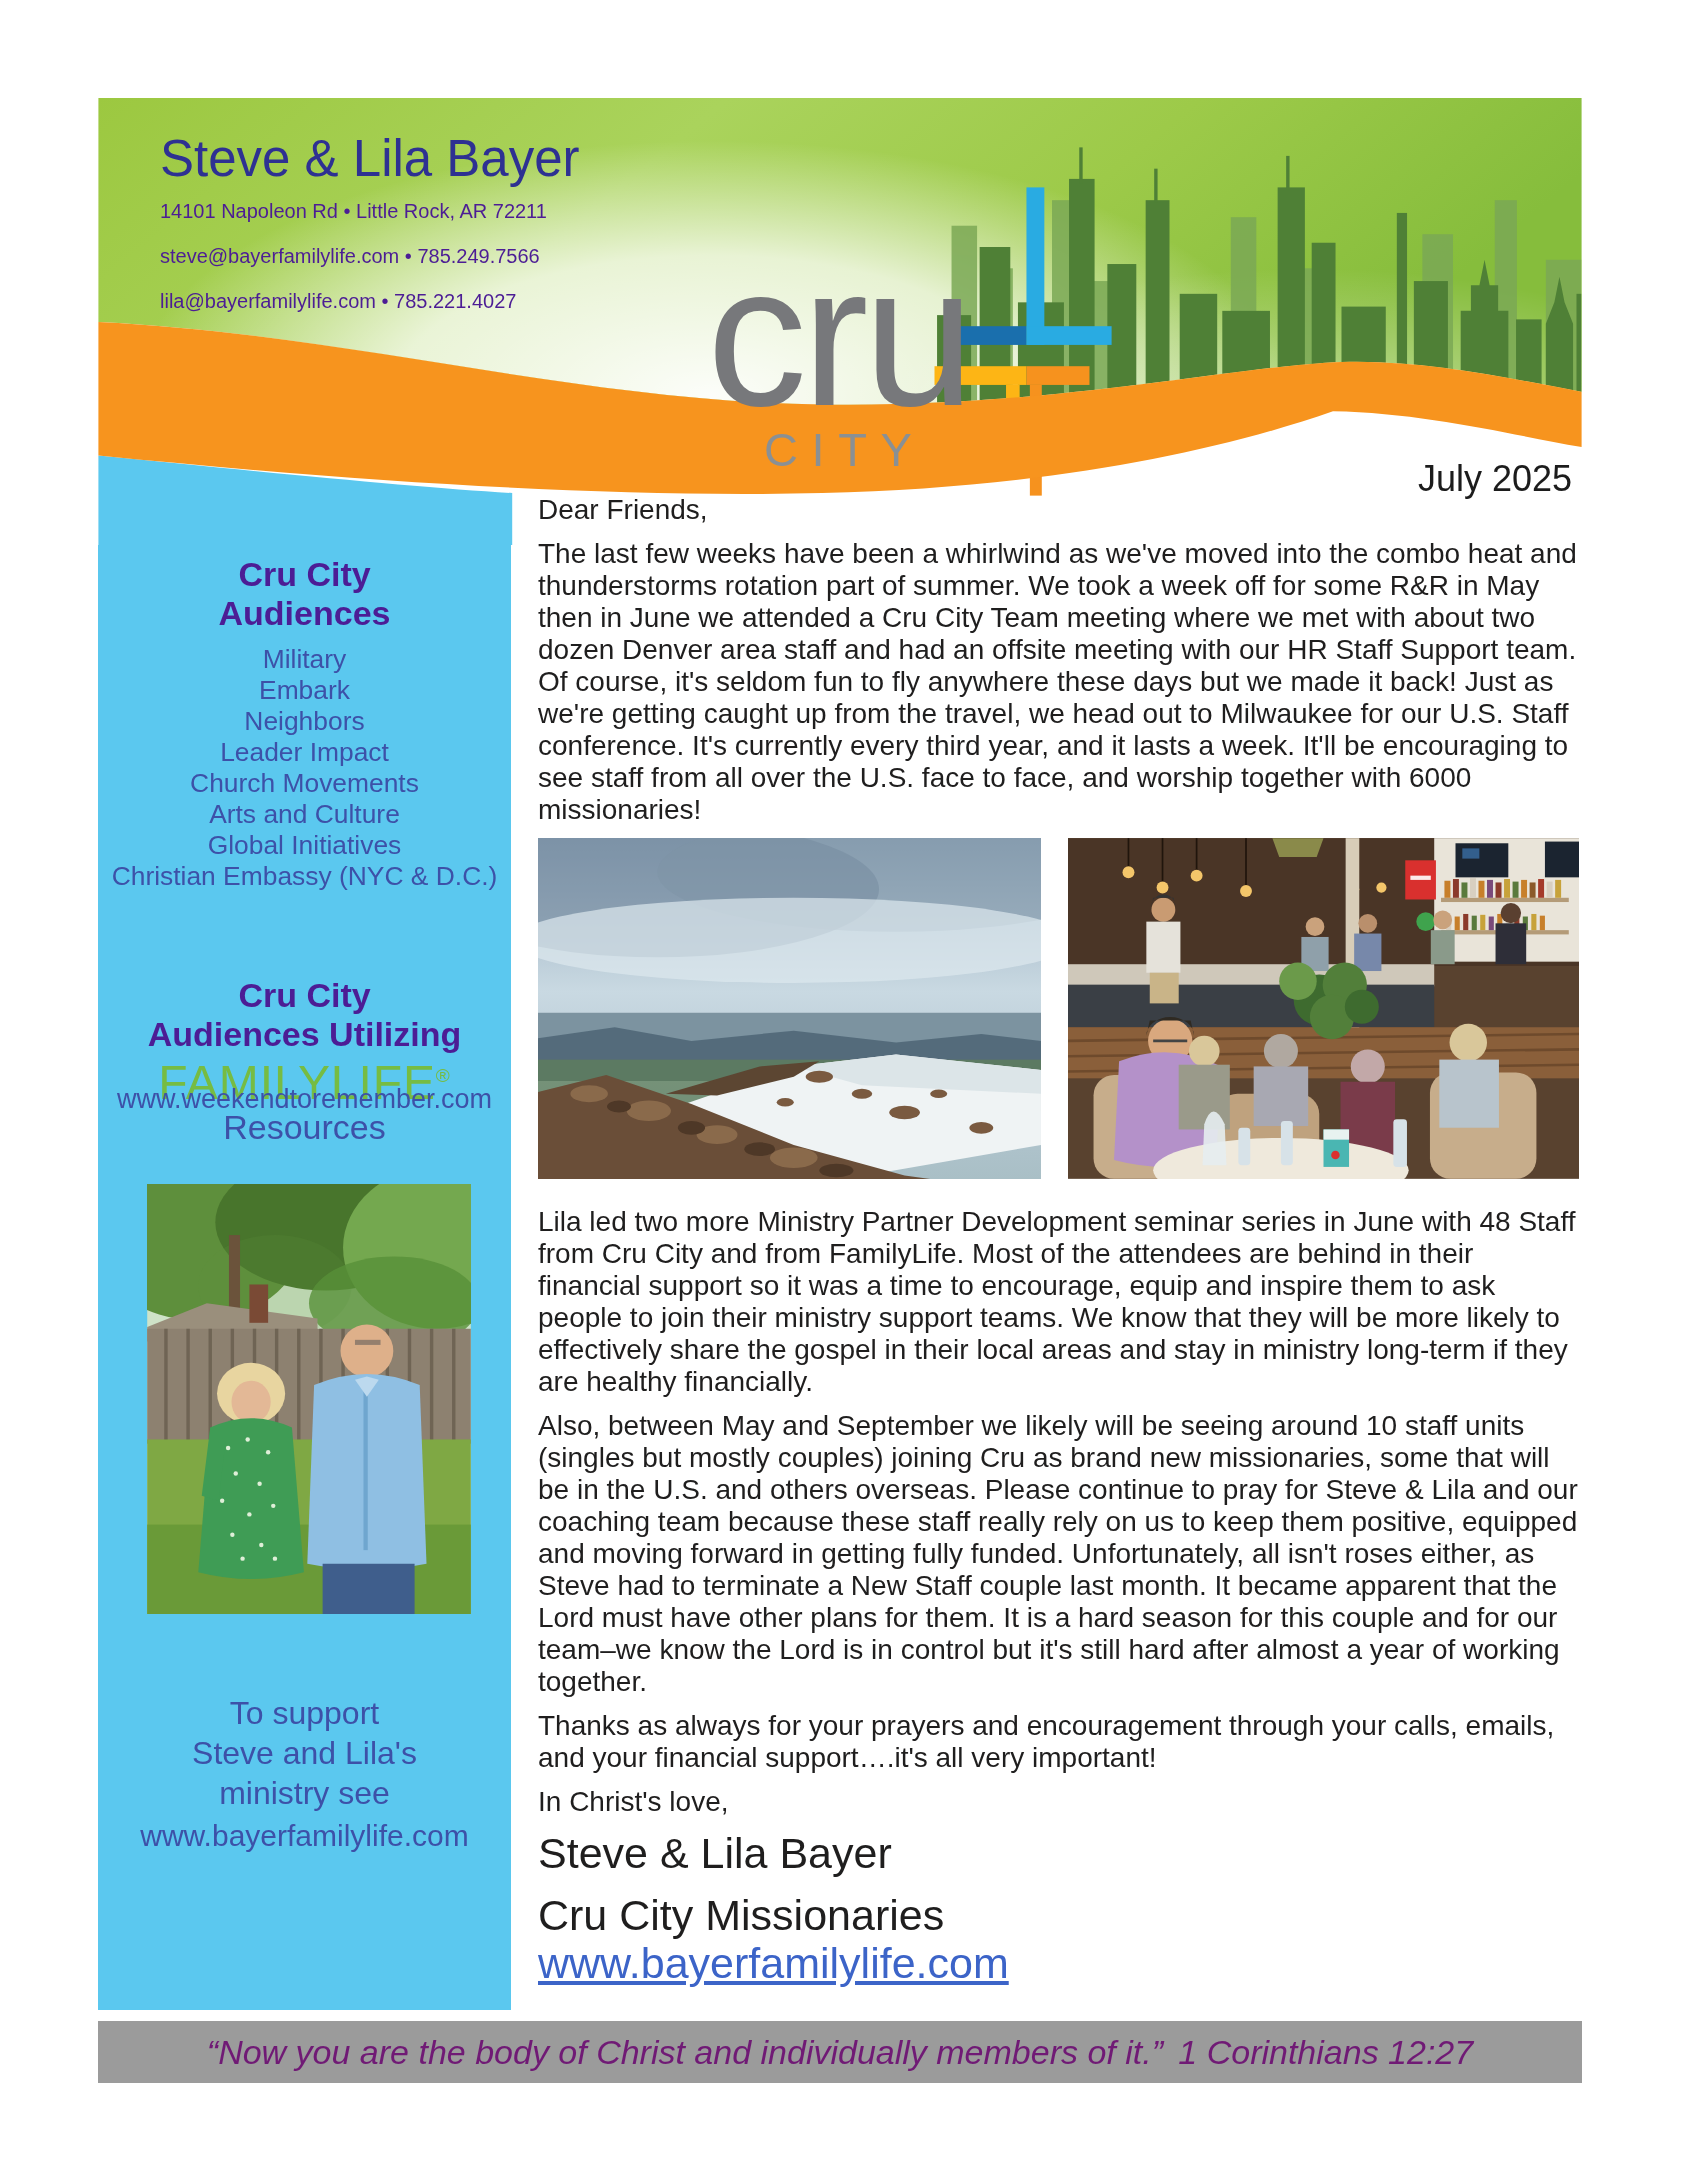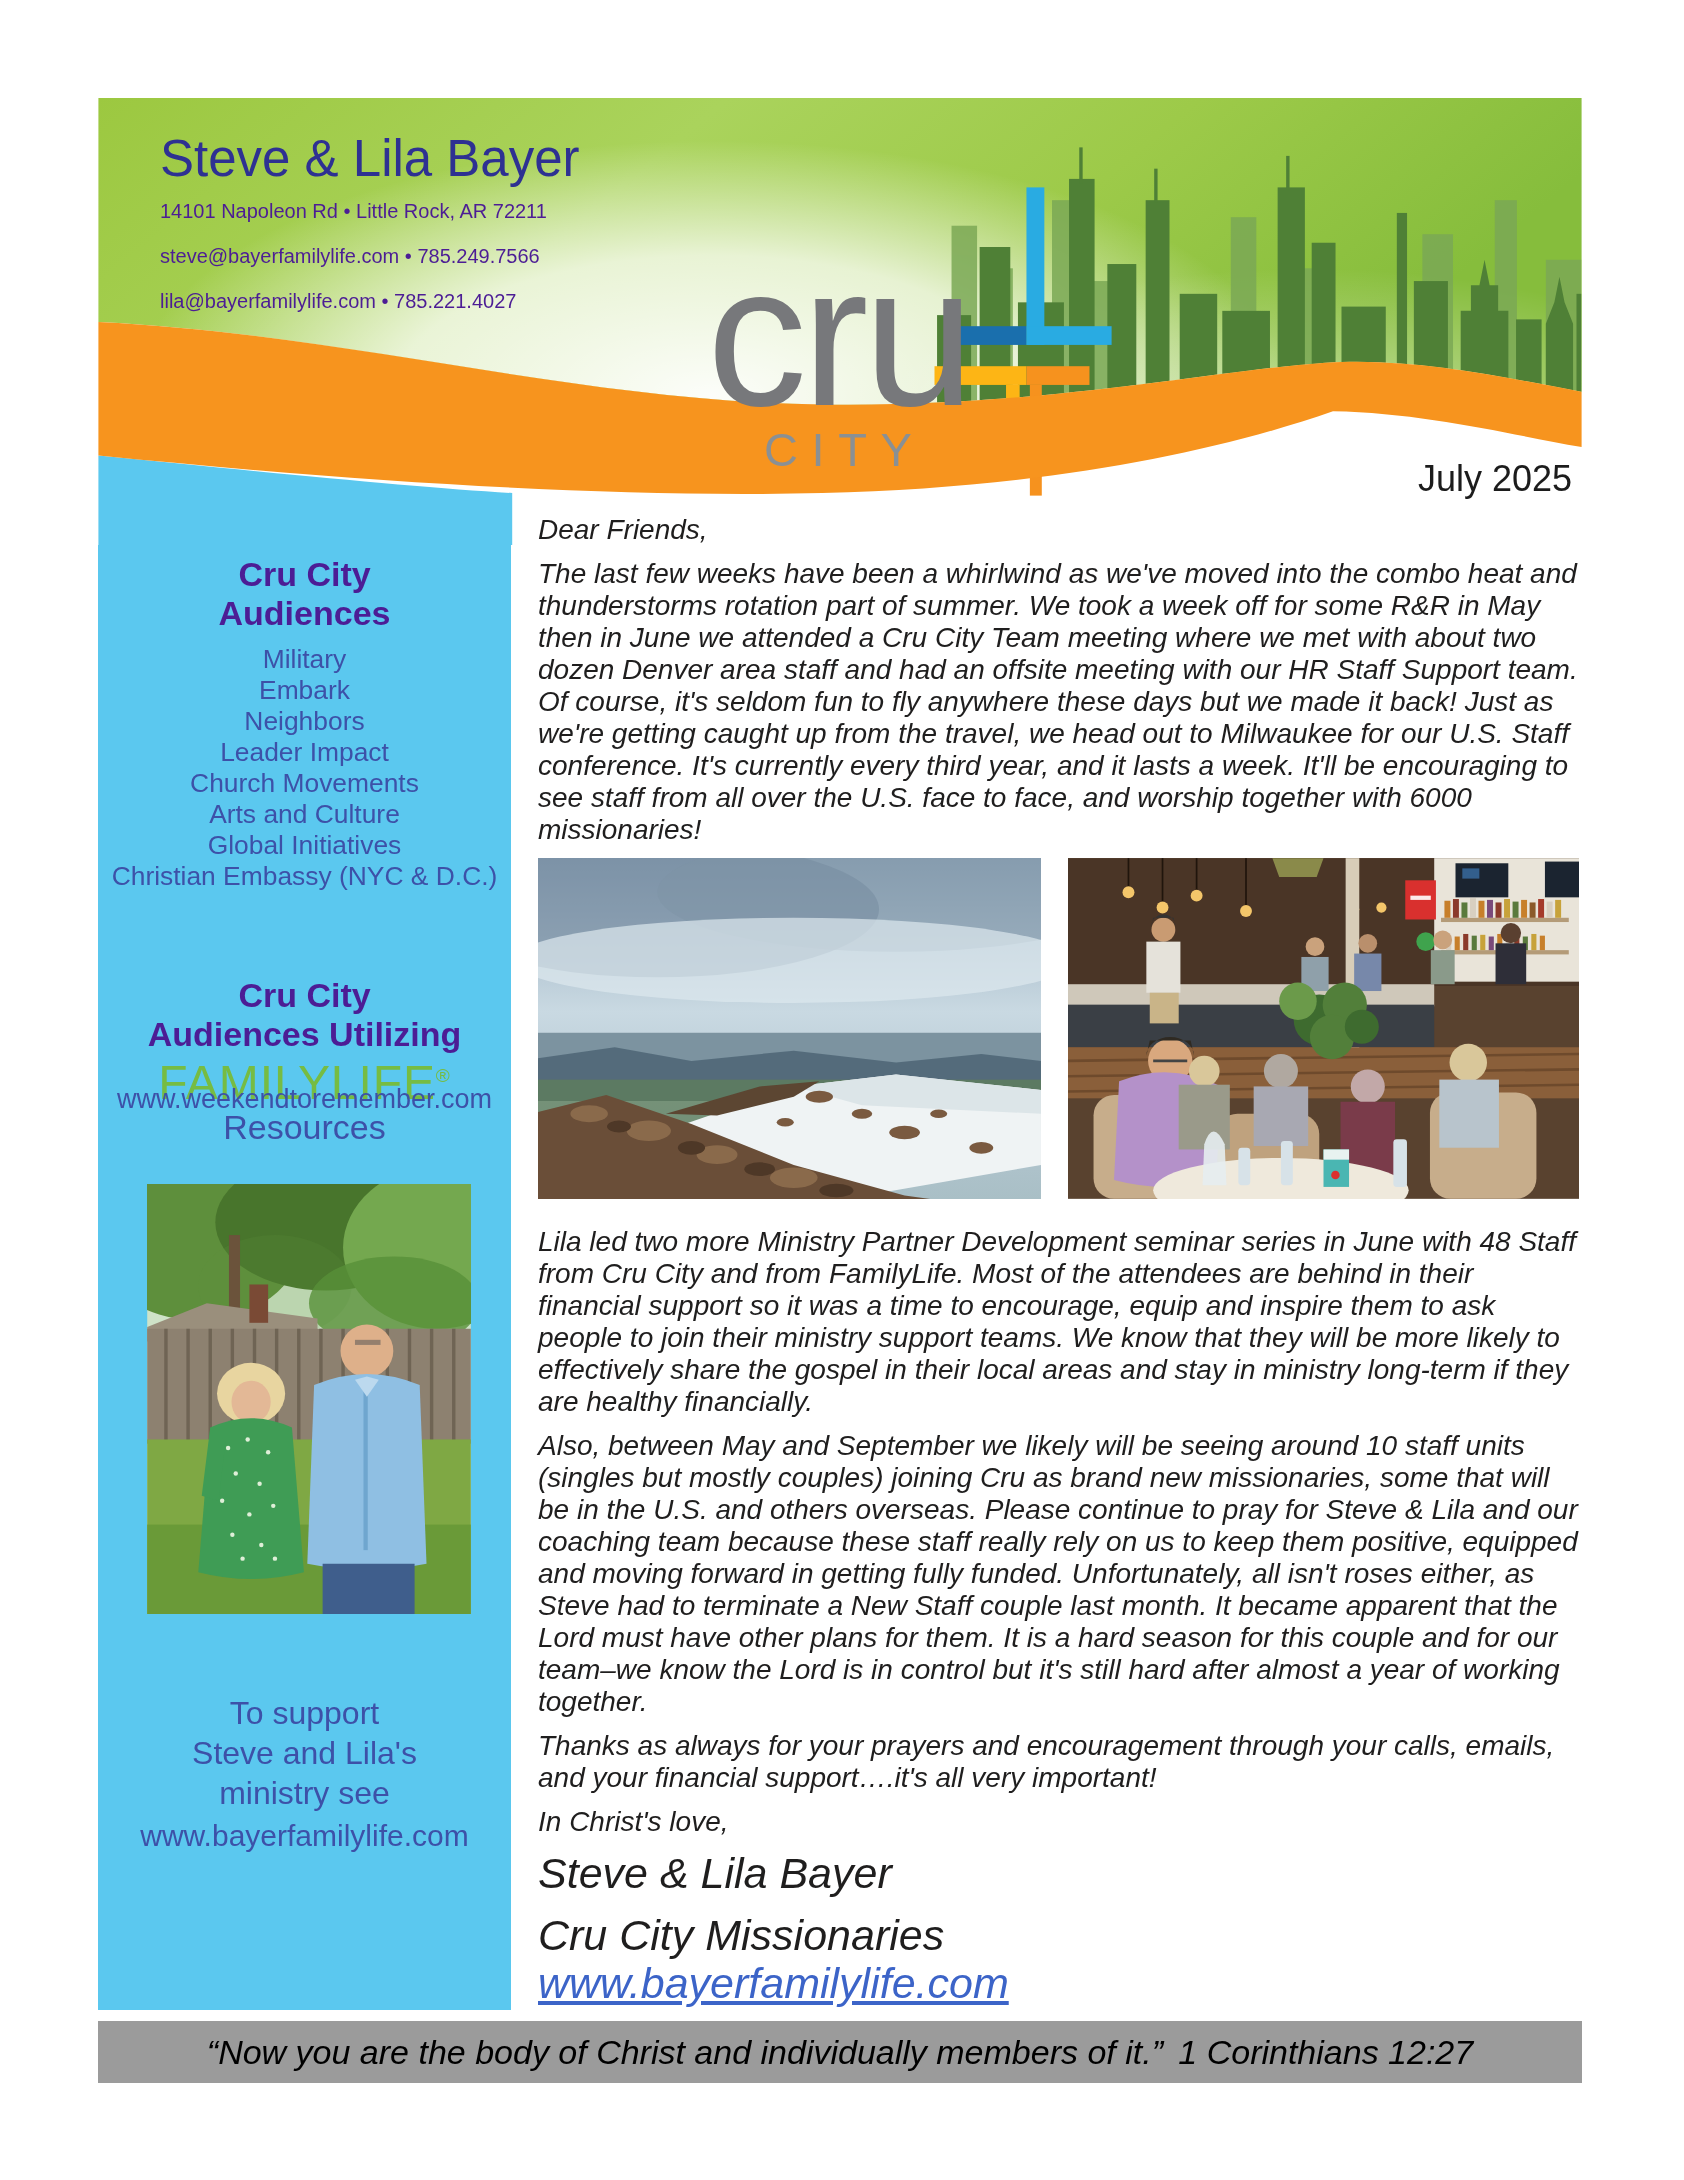--- a/index.html
+++ b/index.html
@@ -22,30 +22,30 @@
   .aud-list{top:644px;font-size:26.4px;line-height:31px;}
   .fl-title{top:976px;}
   .fl-brand{top:1058px;font-size:48px;line-height:49px;color:#76bc43;letter-spacing:0.9px;}
   .fl-brand sup{font-size:19px;}
   .fl-res{top:1109px;font-size:34px;line-height:37px;}
   .fl-url{top:1084px;font-size:27px;}
   .couple{left:147px;top:1184px;width:324px;height:430px;}
   .support{top:1693px;font-size:32px;line-height:40px;}
   .support-url{top:1819px;font-size:30px;}
   
-  .main{left:538px;top:514px;width:1041px;color:#1f1e1e;font-size:28px;line-height:32px;font-style:italic;}
+  .main{left:538px;top:494px;width:1041px;color:#1f1e1e;font-size:28px;line-height:32px;}
   .main p{margin:0 0 12px 0;}
   .salutation{margin-bottom:13.6px;}
   .photo-row{display:flex;gap:27px;margin:7.7px 0 27px 0;}
   .photo{display:block;}
   .closing{margin-top:0;}
   .sig{font-size:43px;line-height:46px;margin-top:12px;color:#1f1e1e;}
   .sig-link{font-size:43px;line-height:46px;color:#3c64c8;text-decoration:underline;display:inline-block;margin-top:1.7px;}
   
-  .footer{left:98px;top:2021px;width:1484px;height:62px;background:#9b9b9b;color:#000000;
+  .footer{left:98px;top:2021px;width:1484px;height:62px;background:#9b9b9b;color:#701a75;
           display:flex;align-items:center;justify-content:center;font-size:34px;font-style:italic;}
   .footer .q{margin-right:15.3px;}
   sup{line-height:0;}
 </style>
 </head>
 <body>
 
 <div class="page">
 
   <svg class="abs hdr-svg" width="1484" height="447" viewBox="0 0 1742 525" aria-hidden="true">

